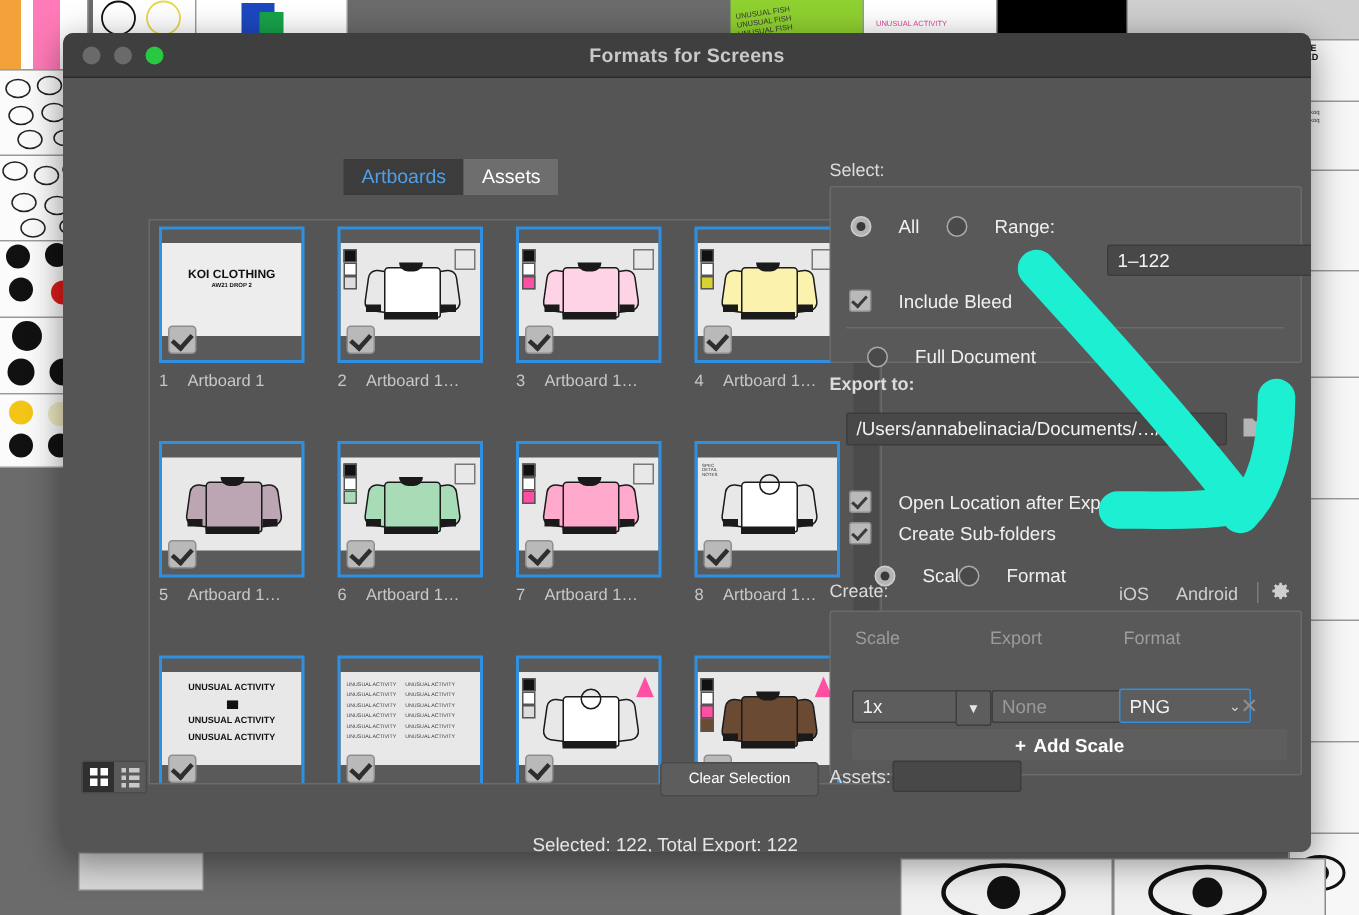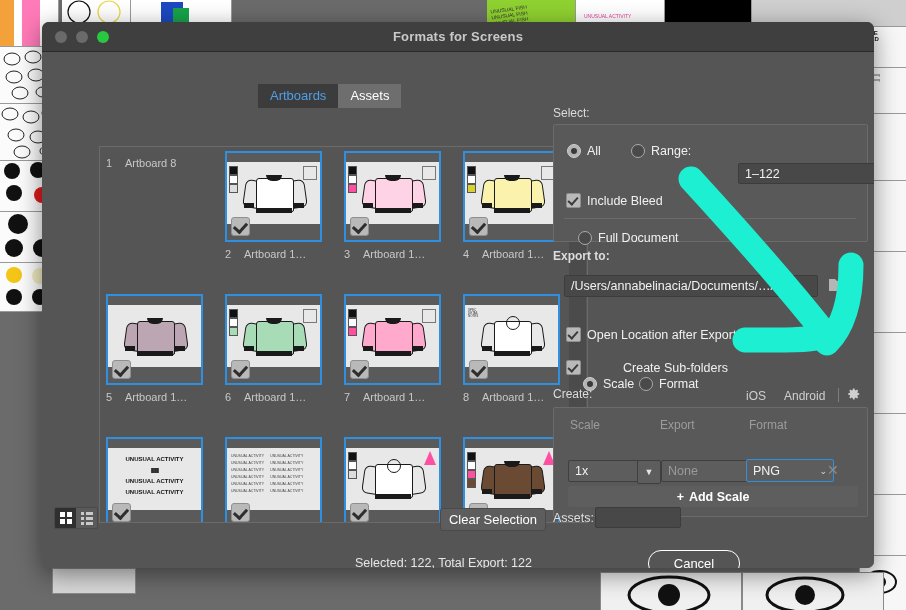--- a/index.html
+++ b/index.html
@@ -35,21 +35,21 @@
   .tl-red{background:#6a6a6a;margin-left:13px;}
   .tl-yellow{background:#6a6a6a;}
   .tl-green{background:#28c940;}
   #title{
     position:absolute;left:0;right:0;text-align:center;
     font-size:13px;font-weight:bold;color:#c9c9c9;letter-spacing:.2px;
   }
   #body{position:relative;height:517px;background:#555;}
 
   
-  #tabs{position:absolute;left:187px;top:32px;display:flex;margin-left:29px;}
+  #tabs{position:absolute;left:187px;top:54px;display:flex;}
   .tab{
     padding:4px 12px 5px;font-size:13px;line-height:15px;cursor:default;
   }
   .tab.active{background:#3c3c3c;color:#4f9fe8;}
   .tab.inactive{background:#6e6e6e;color:#ffffff;}
 
   
   #grid-panel{
     position:absolute;left:57px;top:94px;width:487px;height:375px;
     border:1px solid #6b6b6b;background:#555;overflow:hidden;
@@ -94,21 +94,21 @@
 
   
   .sec-label{position:absolute;font-size:12px;color:#dcdcdc;}
   .box{position:absolute;border:1px solid #6b6b6b;background:#595959;border-radius:2px;}
 
   .radio{display:inline-block;width:12px;height:12px;border-radius:50%;border:1px solid #aaa;background:#4a4a4a;position:relative;vertical-align:-2px;}
   .radio.on{background:#b4b4b4;border-color:#cfcfcf;}
   .radio.on:after{content:"";position:absolute;left:3px;top:3px;width:6px;height:6px;border-radius:50%;background:#3a3a3a;}
   .chk{display:inline-block;width:13px;height:13px;border-radius:2px;border:1px solid #8f8f8f;background:#b9b9b9;position:relative;vertical-align:-2px;}
   .chk:after{content:"";position:absolute;left:3px;top:1px;width:4px;height:8px;border:solid #3a3a3a;border-width:0 2px 2px 0;transform:rotate(42deg);}
-  .ctl-text{font-size:12.5px;color:#f0f0f0;margin-left:6px;}
+  .ctl-text{font-size:12.5px;color:#f0f0f0;margin-left:18px;}
   .row{position:absolute;display:flex;align-items:center;white-space:nowrap;}
 
   .field{
     background:#484848;border:1px solid #3c3c3c;border-radius:2px;color:#f2f2f2;
     font-size:12.5px;display:flex;align-items:center;padding:0 6px;overflow:hidden;white-space:nowrap;
   }
   .divider{position:absolute;height:1px;background:#6b6b6b;}
 
   .fmt-head{position:absolute;font-size:12px;color:#9c9c9c;}
   .gear{position:absolute;color:#bdbdbd;font-size:13px;}
@@ -116,21 +116,21 @@
     position:absolute;background:#5d5d5d;border:1px solid #3f3f3f;border-radius:2px;
     display:flex;align-items:center;justify-content:center;color:#e5e5e5;font-size:9px;
   }
   .addscale{
     position:absolute;background:#5e5e5e;border-radius:2px;color:#fff;font-size:12.5px;
     display:flex;align-items:center;justify-content:center;gap:5px;font-weight:bold;
   }
 
   .btn{
     position:absolute;border-radius:3px;display:flex;align-items:center;justify-content:center;
-    font-size:13px;color:#fff;background:#5d5d5d;border:1px solid #4a4a4a;
+    font-size:10px;color:#fff;background:#5d5d5d;border:1px solid #4a4a4a;
   }
   .btn-round{border-radius:13px;border:1px solid #ffffff;background:transparent;}
   .btn-round.primary{border-width:2px;}
 
   #footer-status{position:absolute;font-size:12.5px;color:#e6e6e6;}
   .viewtoggle{position:absolute;display:flex;background:#5a5a5a;border:1px solid #4a4a4a;border-radius:2px;overflow:hidden;}
   .vt{width:21px;height:20px;display:flex;align-items:center;justify-content:center;}
   .vt.sel{background:#2f2f2f;}
   .gridicon{display:grid;grid-template-columns:5px 5px;grid-template-rows:5px 5px;gap:2px;}
   .gridicon i{background:#fff;display:block;}
@@ -279,23 +279,30 @@
 
     <div id="tabs">
       <div class="tab active">Artboards</div>
       <div class="tab inactive">Assets</div>
     </div>
 
     <div id="grid-panel">
       <div id="grid-inner">
 
         <div class="ab" style="left:6px;top:4px;">
+          <div class="ab-frame">
+            <div class="ab-art" style="background:#ededed;">
+              <div style="text-align:center;margin-top:16px;font-size:8px;font-weight:bold;color:#111;">KOI CLOTHING</div>
+              <div style="text-align:center;font-size:4px;font-weight:bold;color:#111;">AW21 DROP 2</div>
+            </div>
+            <div class="ab-check"></div>
+          </div>
           <div class="ab-meta">
             <span class="ab-num">1</span>
-            <span class="ab-name">Artboard 8</span>
+            <span class="ab-name">Artboard 1</span>
           </div>
         </div>
 
         <div class="ab" style="left:125px;top:4px;">
           <div class="ab-frame">
             <div class="ab-art">
               <div class="swatches">
                   <i style="background:#111"></i>
                   <i style="background:#fff"></i>
                   <i style="background:#ddd"></i>
@@ -581,21 +588,21 @@
     <div style="position:absolute;left:786px;top:224px;width:20px;height:17px;">
       <svg width="20" height="17" viewBox="0 0 20 17">
           <path d="M1 3h6l2 2h10v10H1z" fill="#b5b5b5"></path>
         </svg>
     </div>
 
     <div class="row" style="left:524px;top:275px;">
       <span class="chk"></span>
       <span class="ctl-text">Open Location after Export</span>
     </div>
-    <div class="row" style="left:524px;top:308px;gap:36px;">
+    <div class="row" style="left:524px;top:296px;">
       <span class="chk"></span>
       <span class="ctl-text">Create Sub-folders</span>
     </div>
     <div class="row" style="left:541px;top:325px;">
       <span class="radio on"></span>
       <span class="ctl-text">Scale</span>
     </div>
     <div class="row" style="left:597px;top:325px;">
       <span class="radio"></span>
       <span class="ctl-text">Format</span>
@@ -652,21 +659,20 @@
           </span>
       </div>
     </div>
 
     <div class="btn" style="left:398px;top:456px;width:104px;height:21px;">Clear Selection</div>
     <div style="position:absolute;left:511px;top:459px;font-size:12.5px;color:#dcdcdc;">Assets:</div>
     <div class="field" style="position:absolute;left:553px;top:455px;width:72px;height:19px;"></div>
 
     <div id="footer-status" style="left:313px;top:504px;">Selected: 122, Total Export: 122</div>
 
-    <div class="btn btn-round" style="left:606px;top:498px;width:90px;height:25px;">Cancel</div>
 
   </div>
 </div>
 
 <svg id="arrow" viewBox="0 0 251 235">
   <g fill="none" stroke="#1DF0D2" stroke-width="25" stroke-linecap="round" stroke-linejoin="round">
     <path d="M36 14 C 80 62, 130 118, 168 166"></path>
     <path d="M196 100 C 196 130, 190 160, 172 178"></path>
     <path d="M90 175 C 120 175, 148 176, 168 172"></path>
   </g>

